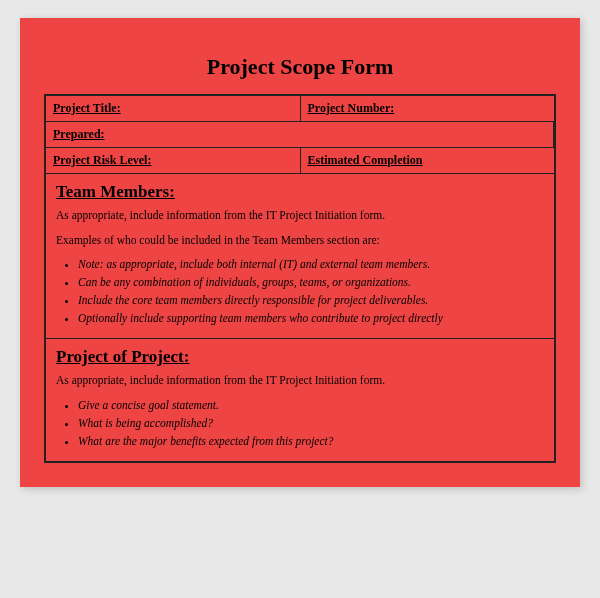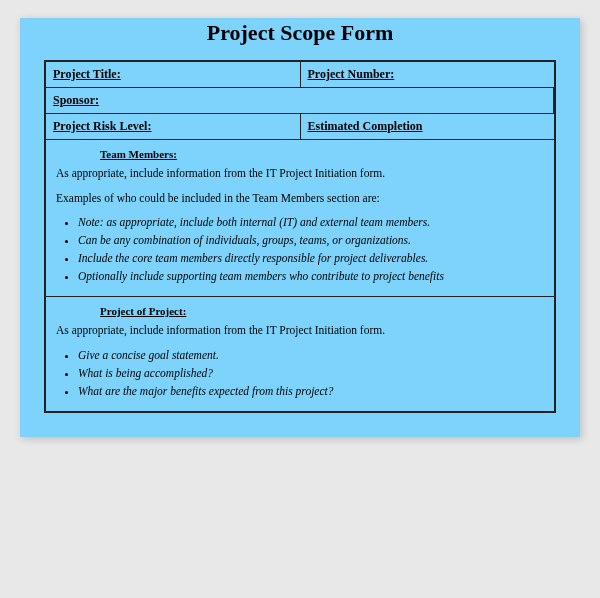--- a/index.html
+++ b/index.html
@@ -13,23 +13,23 @@
       display: flex;
       justify-content: center;
       align-items: flex-start;
       min-height: 598px;
       font-family: Times New Roman, serif;
       font-size: 12px;
     }
 
     .page {
       width: 560px;
-      background: #7dd3fc;
+      background: #ef4444;
       margin: 18px auto;
-      padding: 2px 24px 24px 24px;
+      padding: 36px 24px 24px 24px;
       box-shadow: 2px 2px 8px rgba(0,0,0,0.18);
     }
 
     .page-title {
       text-align: center;
       font-size: 22px;
       font-weight: bold;
       margin-bottom: 14px;
       font-family: Times New Roman, serif;
     }
@@ -75,23 +75,22 @@
     }
 
     .section-body {
       padding: 8px 10px 4px 10px;
       border-bottom: 1.5px solid #222;
     }
 
     .section-title {
       font-weight: bold;
       text-decoration: underline;
-      font-size: 11px;
+      font-size: 17px;
       margin-bottom: 5px;
-      margin-left: 44px;
     }
 
     .section-text {
       font-size: 11.5px;
       margin-bottom: 6px;
       line-height: 1.5;
     }
 
     .section-text-intro {
       margin-bottom: 8px;
@@ -132,42 +131,42 @@
         <label>Project Title:</label>
       </div>
       <div class="form-cell">
         <label>Project Number:</label>
       </div>
     </div>
 
 
     <div class="form-row">
       <div class="form-cell left">
-        <label>Sponsor:</label>
+        <label>Prepared:</label>
       </div>
     </div>
 
     <div class="form-row">
       <div class="form-cell left">
         <label>Project Risk Level:</label>
       </div>
       <div class="form-cell">
         <label>Estimated Completion</label>
       </div>
     </div>
 
     <div class="section-body divider-row">
       <div class="section-title">Team Members:</div>
       <div class="section-text section-text-intro">As appropriate, include information from the IT Project Initiation form.</div>
       <div class="section-text">Examples of who could be included in the Team Members section are:</div>
       <ul class="bullet-list">
         <li>Note: as appropriate, include both internal (IT) and external team members.</li>
         <li>Can be any combination of individuals, groups, teams, or organizations.</li>
         <li>Include the core team members directly responsible for project deliverables.</li>
-        <li>Optionally include supporting team members who contribute to project benefits</li>
+        <li>Optionally include supporting team members who contribute to project directly</li>
       </ul>
     </div>
 
     <div class="section-body-last">
       <div class="section-title">Project of Project:</div>
       <div class="section-text section-text-intro">As appropriate, include information from the IT Project Initiation form.</div>
       <ul class="bullet-list">
         <li>Give a concise goal statement.</li>
         <li>What is being accomplished?</li>
         <li>What are the major benefits expected from this project?</li>

